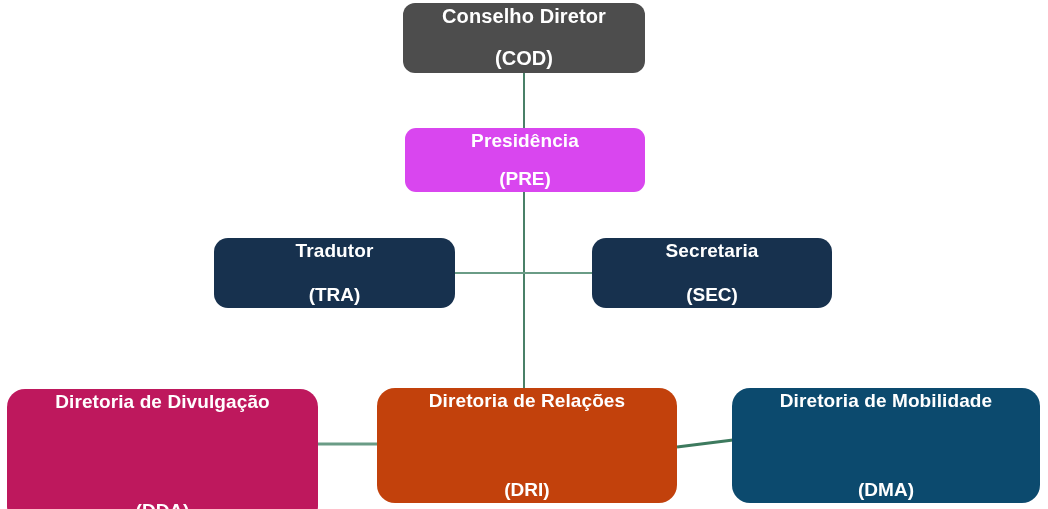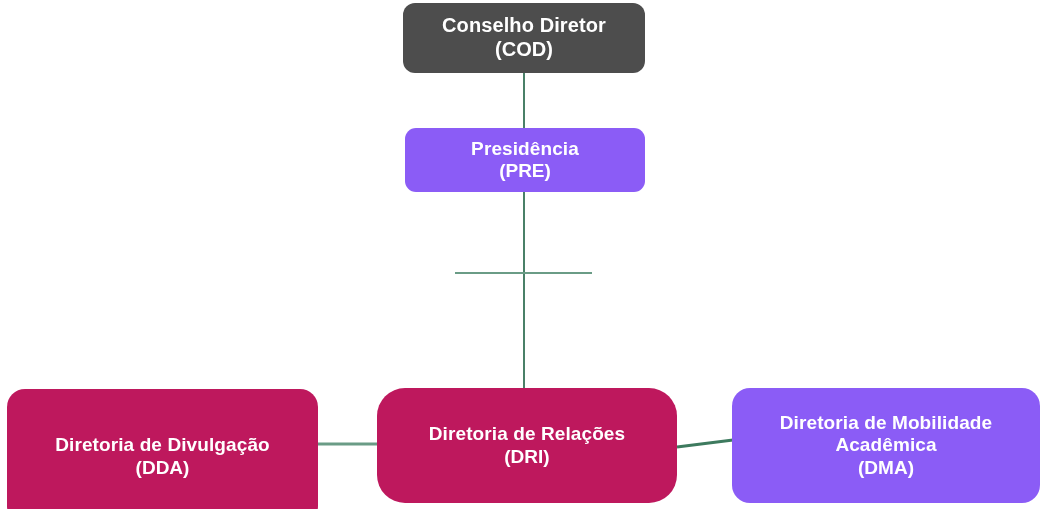--- a/index.html
+++ b/index.html
@@ -24,21 +24,21 @@
     width: 1048px;
     height: 509px;
     pointer-events: none;
   }
   .node {
     position: absolute;
     box-sizing: border-box;
     display: flex;
     flex-direction: column;
     align-items: center;
-    justify-content: center;
+    justify-content: space-between;
     text-align: center;
     color: #ffffff;
     border-radius: 14px;
     padding: 2px 8px;
     line-height: 1.18;
     z-index: 2;
   }
   .node .title {
     font-weight: bold;
     letter-spacing: 0.1px;
@@ -48,21 +48,21 @@
   }
   
   #node-cod {
     left: 403px; top: 3px; width: 242px; height: 70px;
     background: #4d4d4d;
     font-size: 20px;
     border-radius: 12px;
   }
   #node-pre {
     left: 405px; top: 128px; width: 240px; height: 64px;
-    background: #8b5cf6;
+    background: #d946ef;
     font-size: 19px;
     border-radius: 11px;
   }
   #node-tra {
     left: 214px; top: 238px; width: 241px; height: 70px;
     background: #17314e;
     font-size: 19px;
   }
   #node-sec {
     left: 592px; top: 238px; width: 240px; height: 70px;
@@ -70,27 +70,27 @@
     font-size: 19px;
   }
   #node-dda {
     left: 7px; top: 389px; width: 311px; height: 135px;
     background: #be185d;
     font-size: 19px;
     border-radius: 18px;
   }
   #node-dri {
     left: 377px; top: 388px; width: 300px; height: 115px;
-    background: #be185d;
+    background: #c2410c;
     font-size: 19px;
-    border-radius: 28px;
+    border-radius: 18px;
   }
   #node-dma {
     left: 732px; top: 388px; width: 308px; height: 115px;
-    background: #8b5cf6;
+    background: #0c4a6e;
     font-size: 19px;
     border-radius: 18px;
   }
   .node .line2, .node .line1 { display: block; }
 </style>
 </head>
 <body>
 
 <div id="chart-canvas">
 
@@ -112,31 +112,38 @@
   <div class="node" id="node-cod">
     <span class="title line1">Conselho Diretor</span>
     <span class="code">(COD)</span>
   </div>
 
   <div class="node" id="node-pre">
     <span class="title line1">Presidência</span>
     <span class="code">(PRE)</span>
   </div>
 
+  <div class="node" id="node-tra">
+    <span class="title line1">Tradutor</span>
+    <span class="code">(TRA)</span>
+  </div>
 
+  <div class="node" id="node-sec">
+    <span class="title line1">Secretaria</span>
+    <span class="code">(SEC)</span>
+  </div>
 
   <div class="node" id="node-dda">
     <span class="title line1">Diretoria de Divulgação</span>
     <span class="code">(DDA)</span>
   </div>
 
   <div class="node" id="node-dri">
     <span class="title line1">Diretoria de Relações</span>
     <span class="code">(DRI)</span>
   </div>
 
   <div class="node" id="node-dma">
     <span class="title line1">Diretoria de Mobilidade</span>
-    <span class="title line2">Acadêmica</span>
     <span class="code">(DMA)</span>
   </div>
 
 </div>
 
 </body></html>

